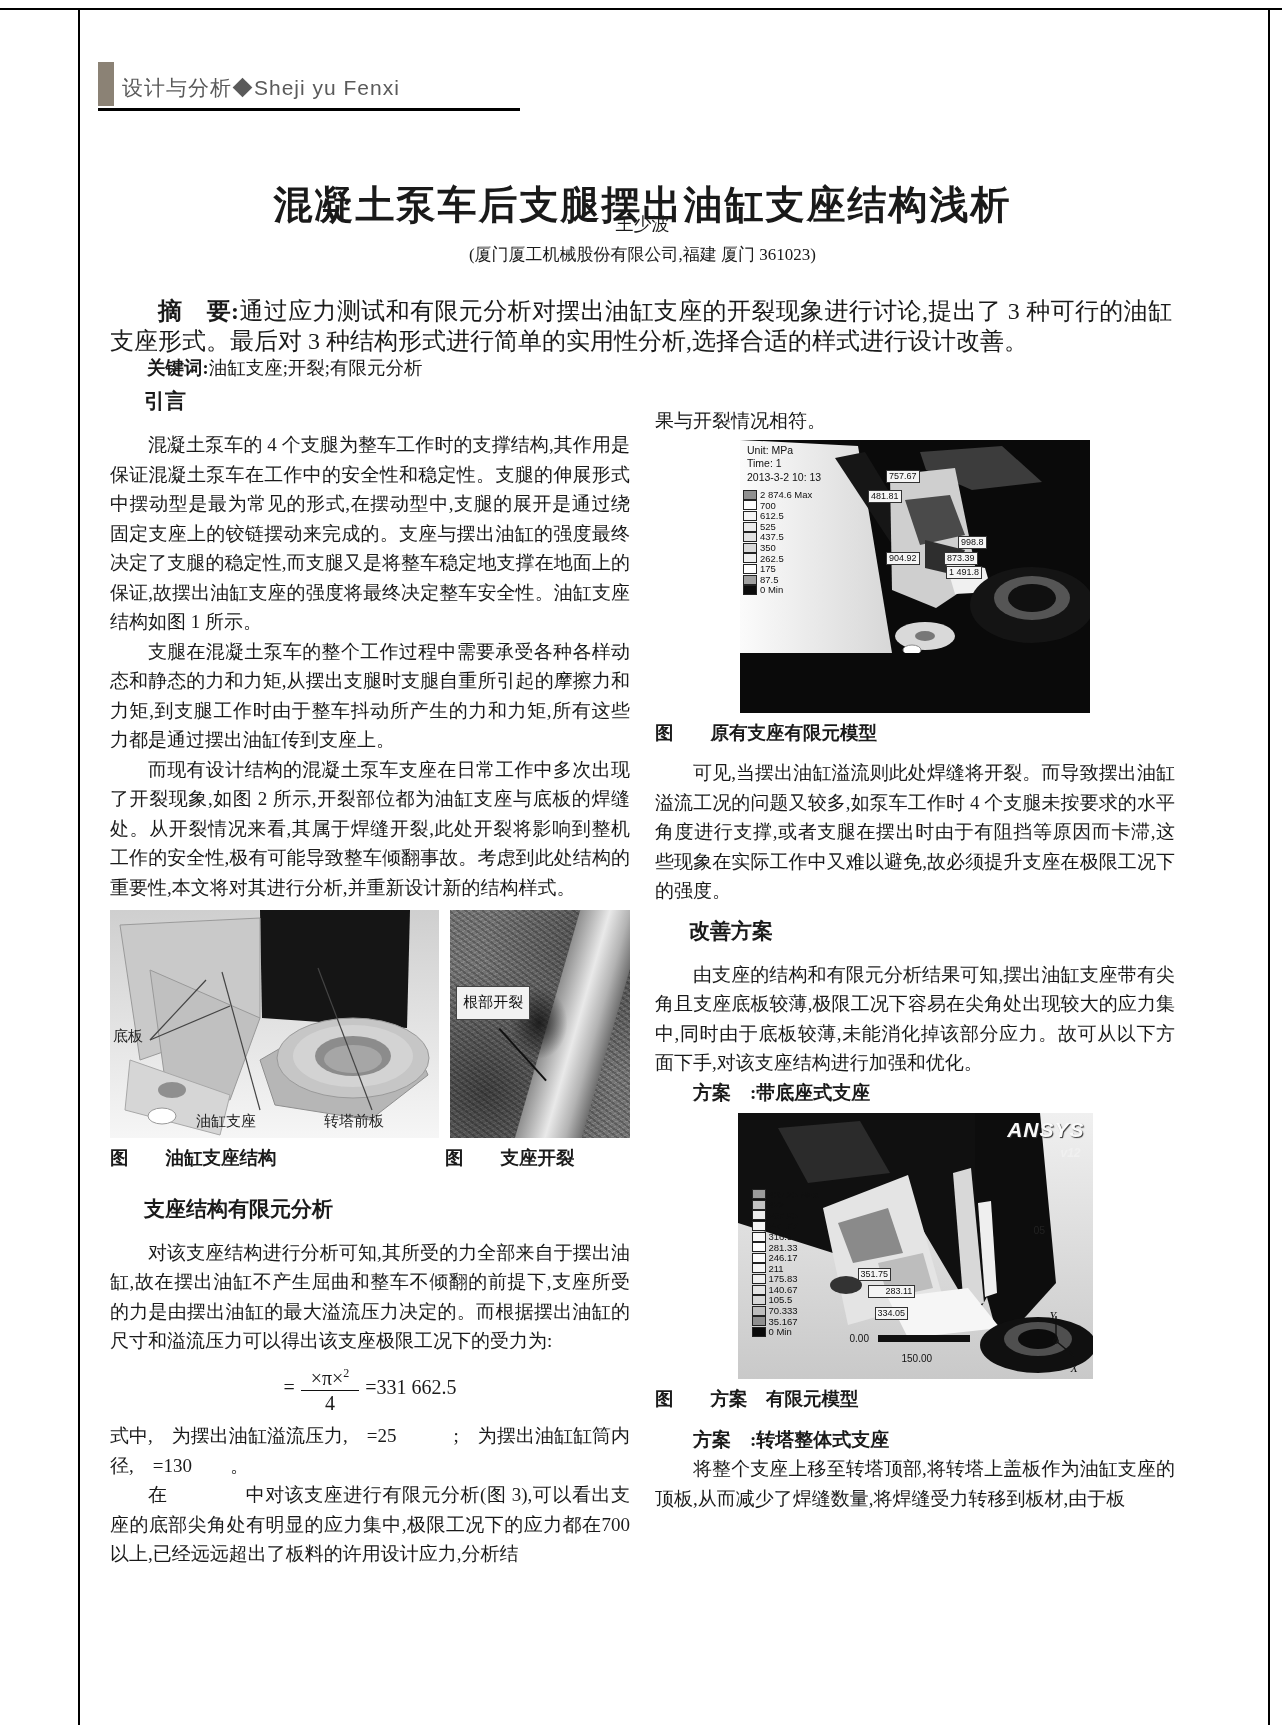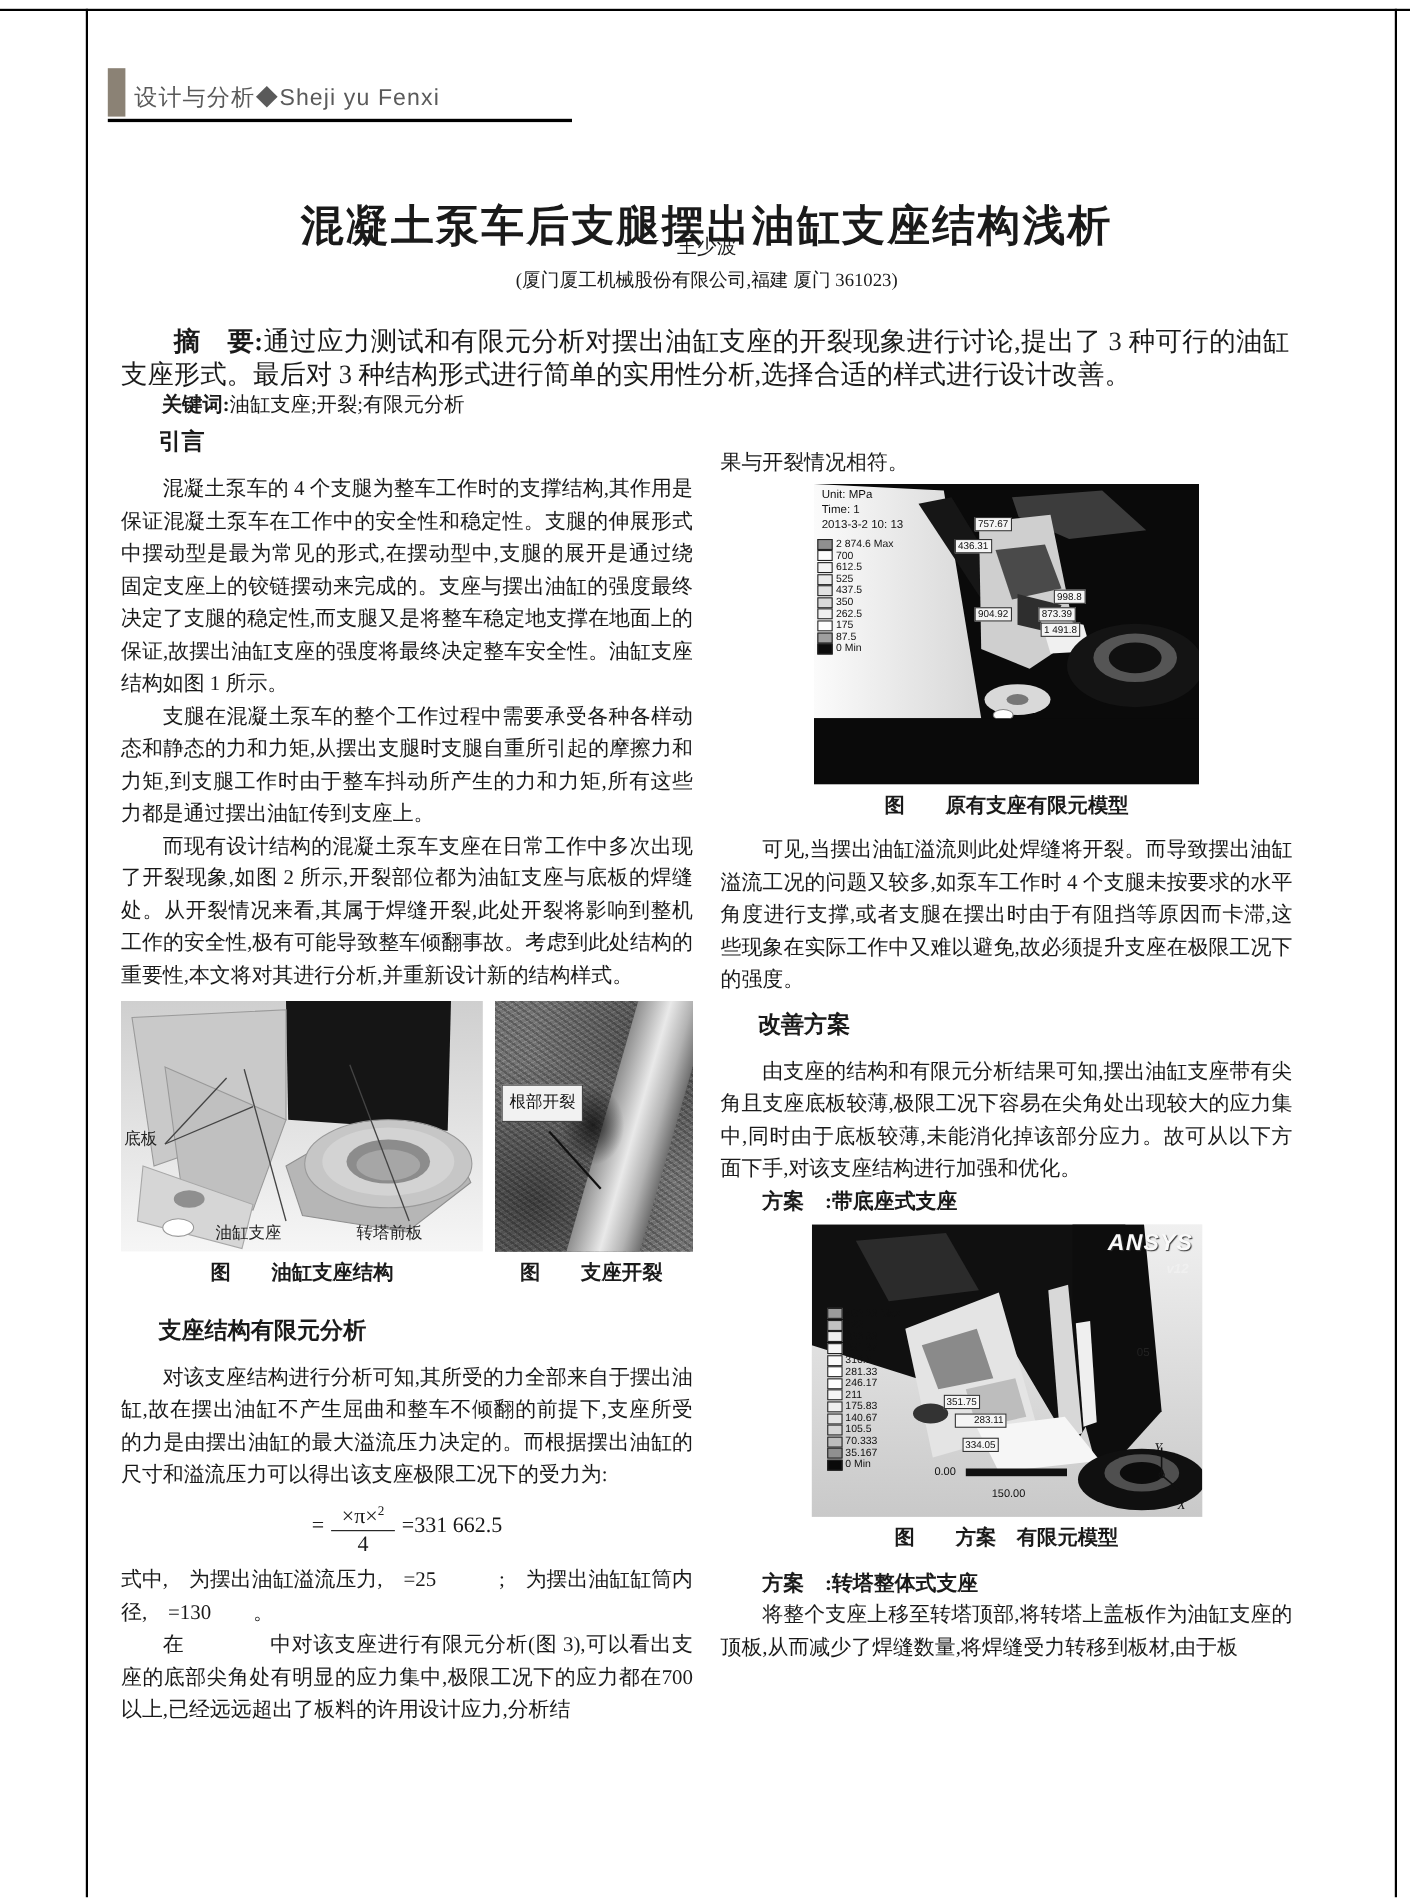--- a/index.html
+++ b/index.html
@@ -22,21 +22,21 @@
 
   .abstract{position:absolute;left:110px;top:272px;width:1062px;font-size:24px;line-height:30px;text-align:justify;text-indent:2em;}
   .keywords{position:absolute;left:110px;top:336px;width:1062px;font-size:18.5px;text-indent:2em;}
 
   .columns{position:absolute;left:110px;top:372px;width:1065px;display:flex;gap:25px;}
   .col{width:520px;font-size:19px;line-height:29.5px;text-align:justify;}
   .col p{margin:0;text-indent:2em;}
   .col p.noindent{text-indent:0;}
   .sec-h{font-size:21px;font-weight:bold;margin:10px 0 14px 34px;text-indent:0;line-height:30px;}
   .sub-h{font-weight:bold;text-indent:2em;margin:0;}
-  .fig-caption{font-weight:bold;text-align:center;font-size:18.5px;margin:6px 0 10px 0;text-indent:0;}
+  .fig-caption{font-weight:bold;font-size:18.5px;margin:6px 0 10px 0;text-indent:0;}
 
   
   .figrow{display:flex;gap:6px;margin-top:8px;}
   .fig1{position:relative;width:344px;height:228px;overflow:hidden;}
   .fig1 svg{position:absolute;left:0;top:0;}
   .fig-label{position:absolute;font-size:15px;color:#222;line-height:17px;}
   .fig2{position:relative;width:185px;height:228px;overflow:hidden;background:
     radial-gradient(circle at 20% 80%, rgba(0,0,0,.45), transparent 55%),
     radial-gradient(circle at 85% 20%, rgba(0,0,0,.35), transparent 50%),
     repeating-linear-gradient(37deg, rgba(0,0,0,.22) 0 2px, transparent 2px 5px),
@@ -235,21 +235,21 @@
         <div class="lr">
             <i></i>
             <span>87.5</span>
           </div>
         <div class="lr">
             <i></i>
             <span>0 Min</span>
           </div>
       </div>
       <span class="ann" style="left:146px;top:30px;">757.67</span>
-      <span class="ann" style="left:128px;top:50px;">436.31</span>
+      <span class="ann" style="left:128px;top:50px;">481.81</span>
       <span class="ann" style="left:146px;top:112px;">904.92</span>
       <span class="ann" style="left:218px;top:96px;">998.8</span>
       <span class="ann" style="left:204px;top:112px;">873.39</span>
       <span class="ann" style="left:206px;top:126px;">1 491.8</span>
     </div>
     <div class="fig-caption">图　　原有支座有限元模型</div>
 
     <p>可见,当摆出油缸溢流则此处焊缝将开裂。而导致摆出油缸溢流工况的问题又较多,如泵车工作时 4 个支腿未按要求的水平角度进行支撑,或者支腿在摆出时由于有阻挡等原因而卡滞,这些现象在实际工作中又难以避免,故必须提升支座在极限工况下的强度。</p>
     <h2 class="sec-h">改善方案</h2>
     <p>由支座的结构和有限元分析结果可知,摆出油缸支座带有尖角且支座底板较薄,极限工况下容易在尖角处出现较大的应力集中,同时由于底板较薄,未能消化掉该部分应力。故可从以下方面下手,对该支座结构进行加强和优化。</p>

